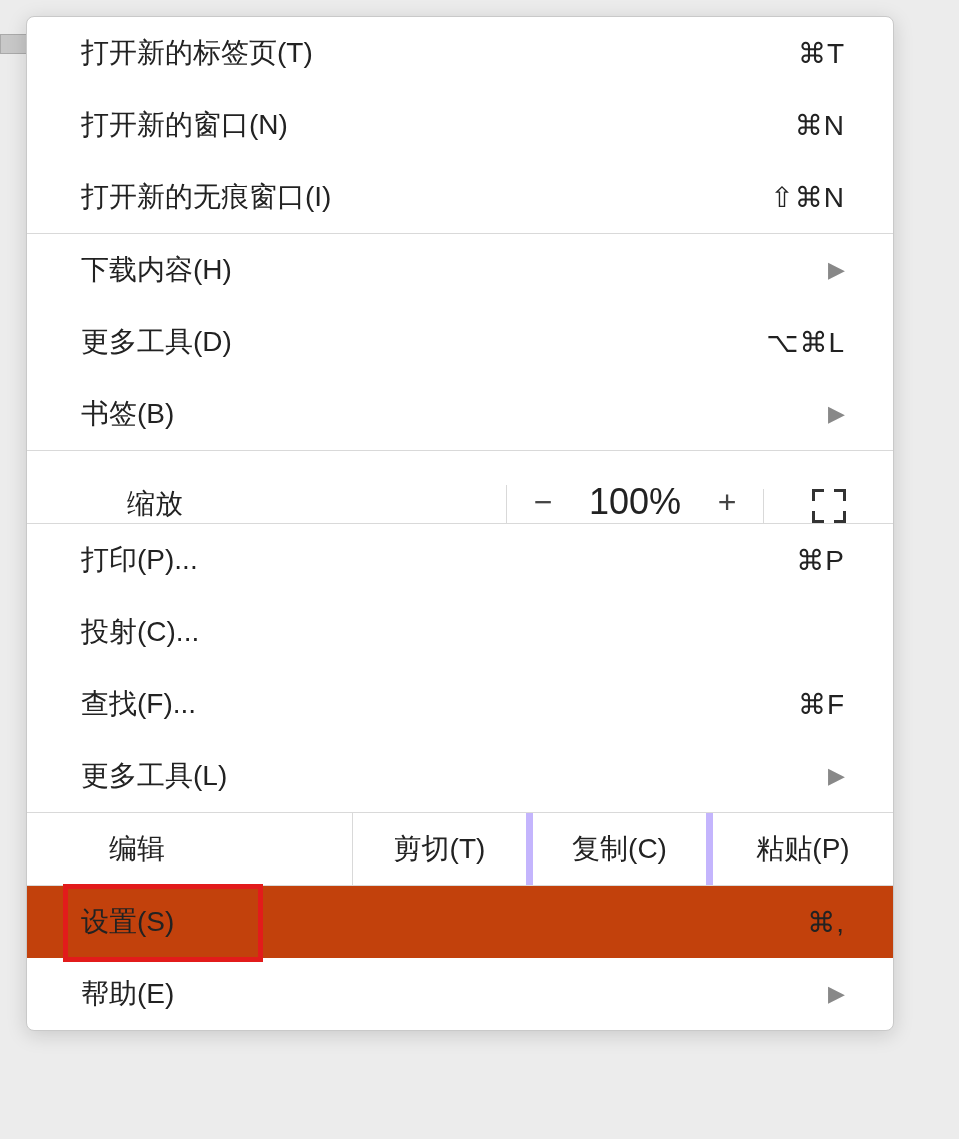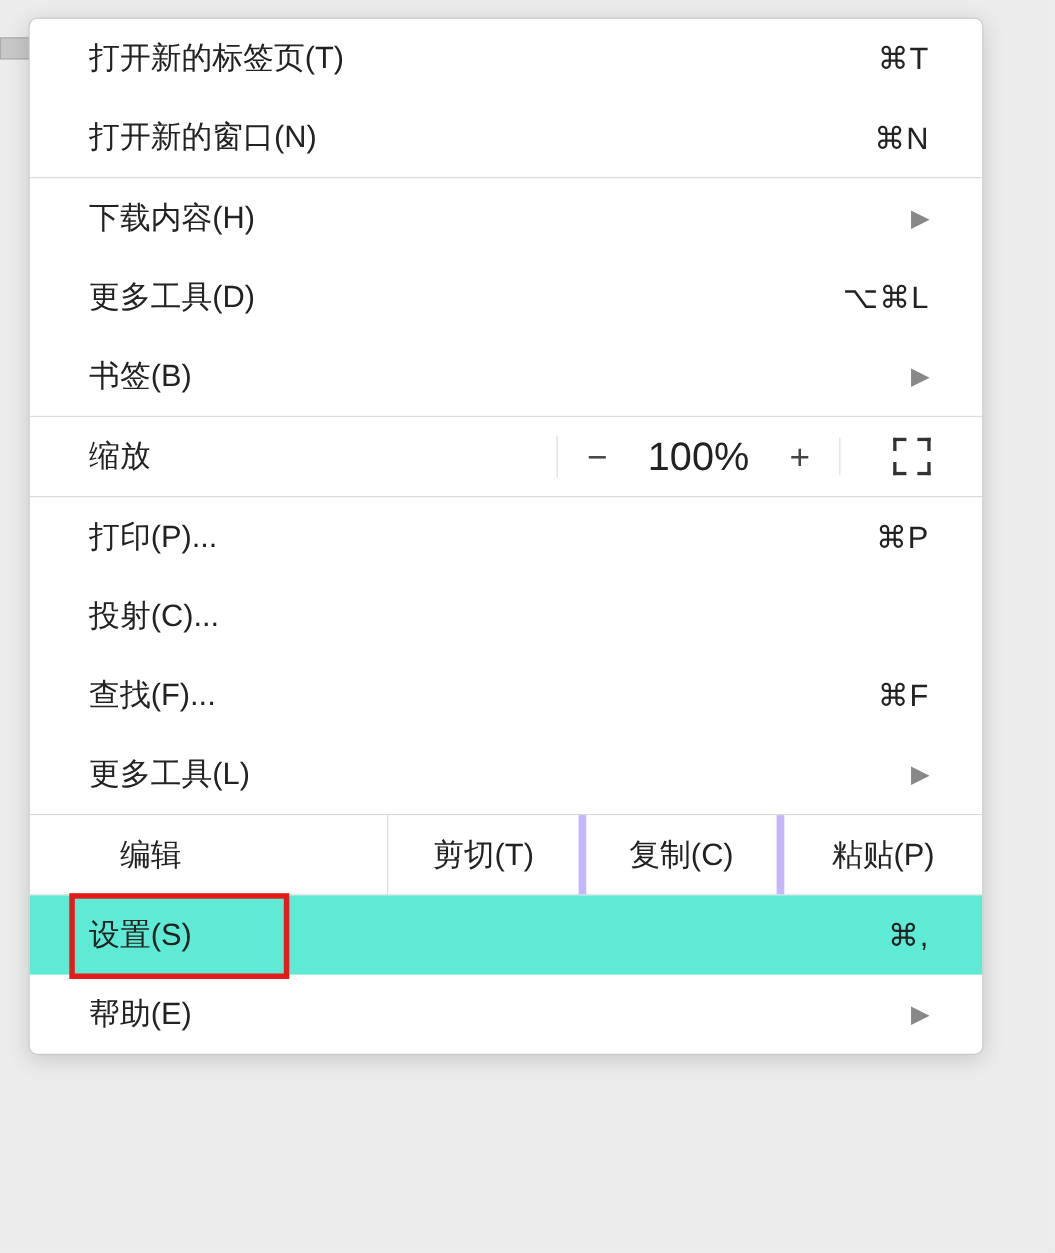--- a/index.html
+++ b/index.html
@@ -25,42 +25,43 @@
       display: flex;
       align-items: center;
       height: 72px;
       padding: 0 48px 0 54px;
       font-size: 28px;
       color: #222;
       cursor: default;
       position: relative;
     }
     .menu-item.hovered {
-      background: #5eead4;
+      background: #c2410c;
     }
     .menu-item .label { flex: 1; }
     .menu-item .shortcut {
       color: #222;
       font-size: 28px;
       letter-spacing: 1px;
     }
     .menu-item .chevron {
       color: #888;
       font-size: 22px;
     }
     .divider {
       height: 1px;
       background: #d9d9d9;
     }
     .zoom-row {
       display: flex;
-      align-items: center;
+      align-items: flex-end;
       height: 72px;
       font-size: 28px;
       color: #222;
+      margin-left: 46px;
     }
     .zoom-label {
       flex: 1;
       display: flex;
       align-items: center;
       padding-left: 54px;
       border-right: 1px solid #d9d9d9;
     }
     .zoom-controls {
       display: flex;
@@ -148,20 +149,24 @@
 
 <div class="menu">
 
   <div class="menu-item">
     <span class="label">打开新的标签页(T)</span>
     <span class="shortcut">⌘T</span>
   </div>
   <div class="menu-item">
     <span class="label">打开新的窗口(N)</span>
     <span class="shortcut">⌘N</span>
+  </div>
+  <div class="menu-item">
+    <span class="label">打开新的无痕窗口(I)</span>
+    <span class="shortcut">⇧⌘N</span>
   </div>
 
   <div class="divider"></div>
 
   <div class="menu-item">
     <span class="label">下载内容(H)</span>
     <span class="chevron">▶</span>
   </div>
   <div class="menu-item">
     <span class="label">更多工具(D)</span>

